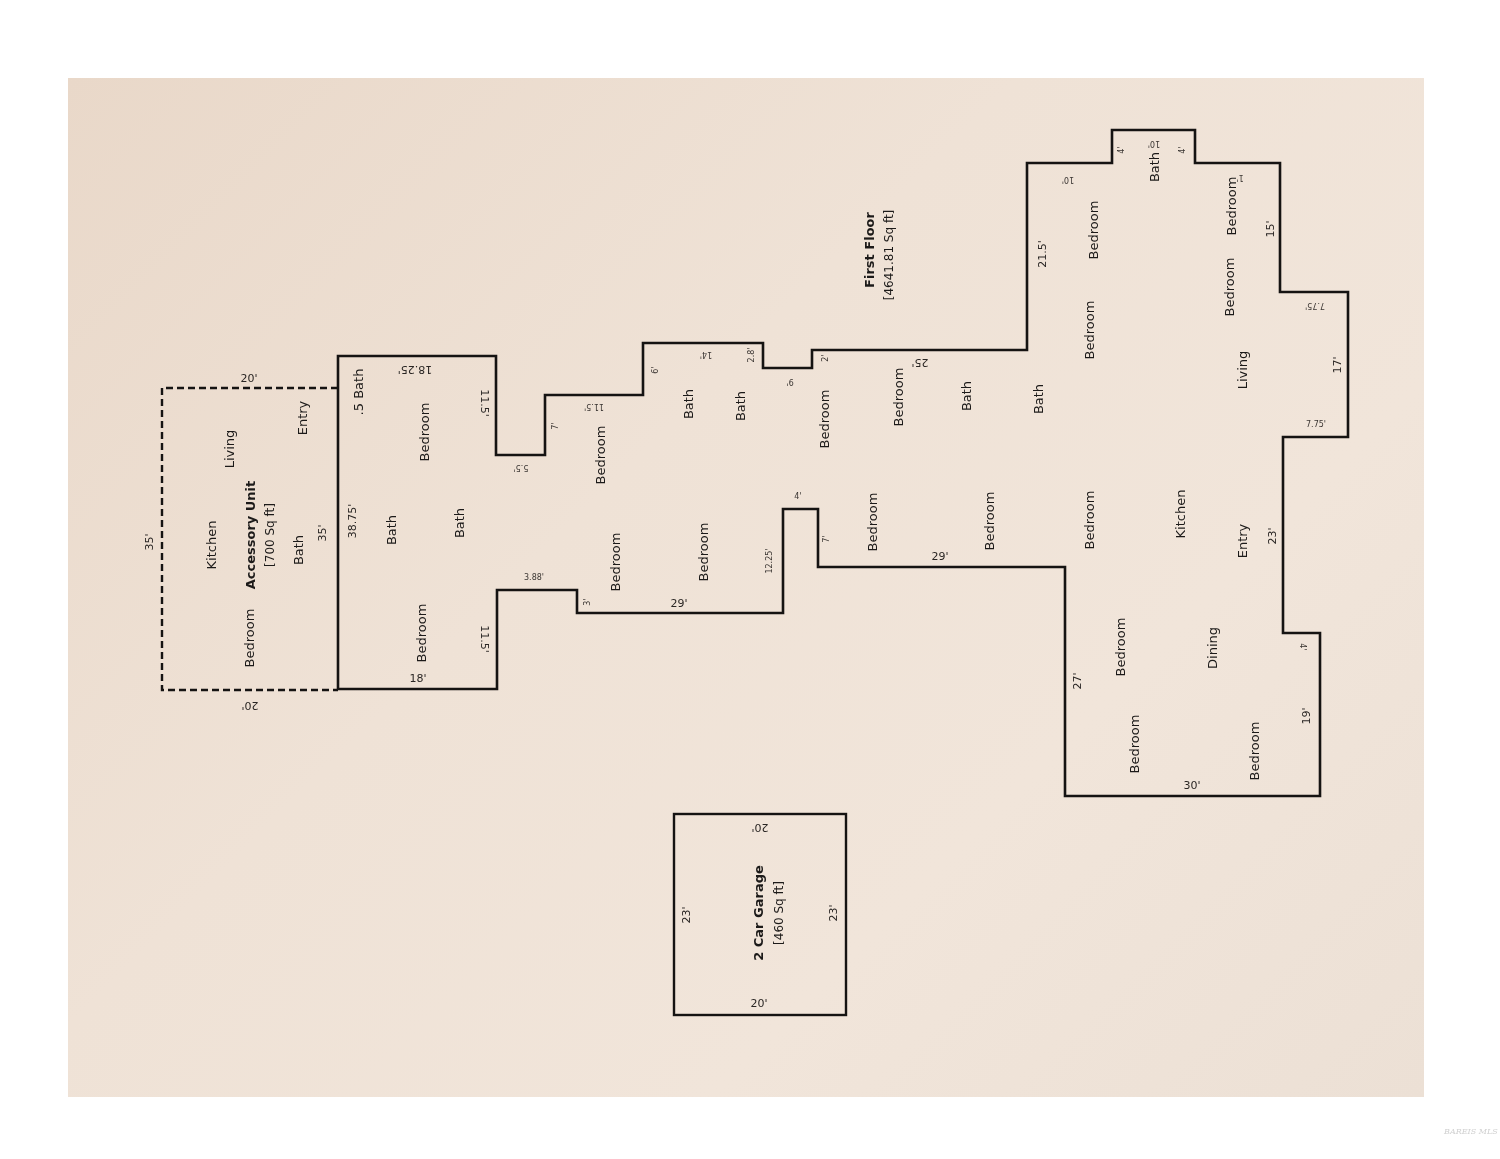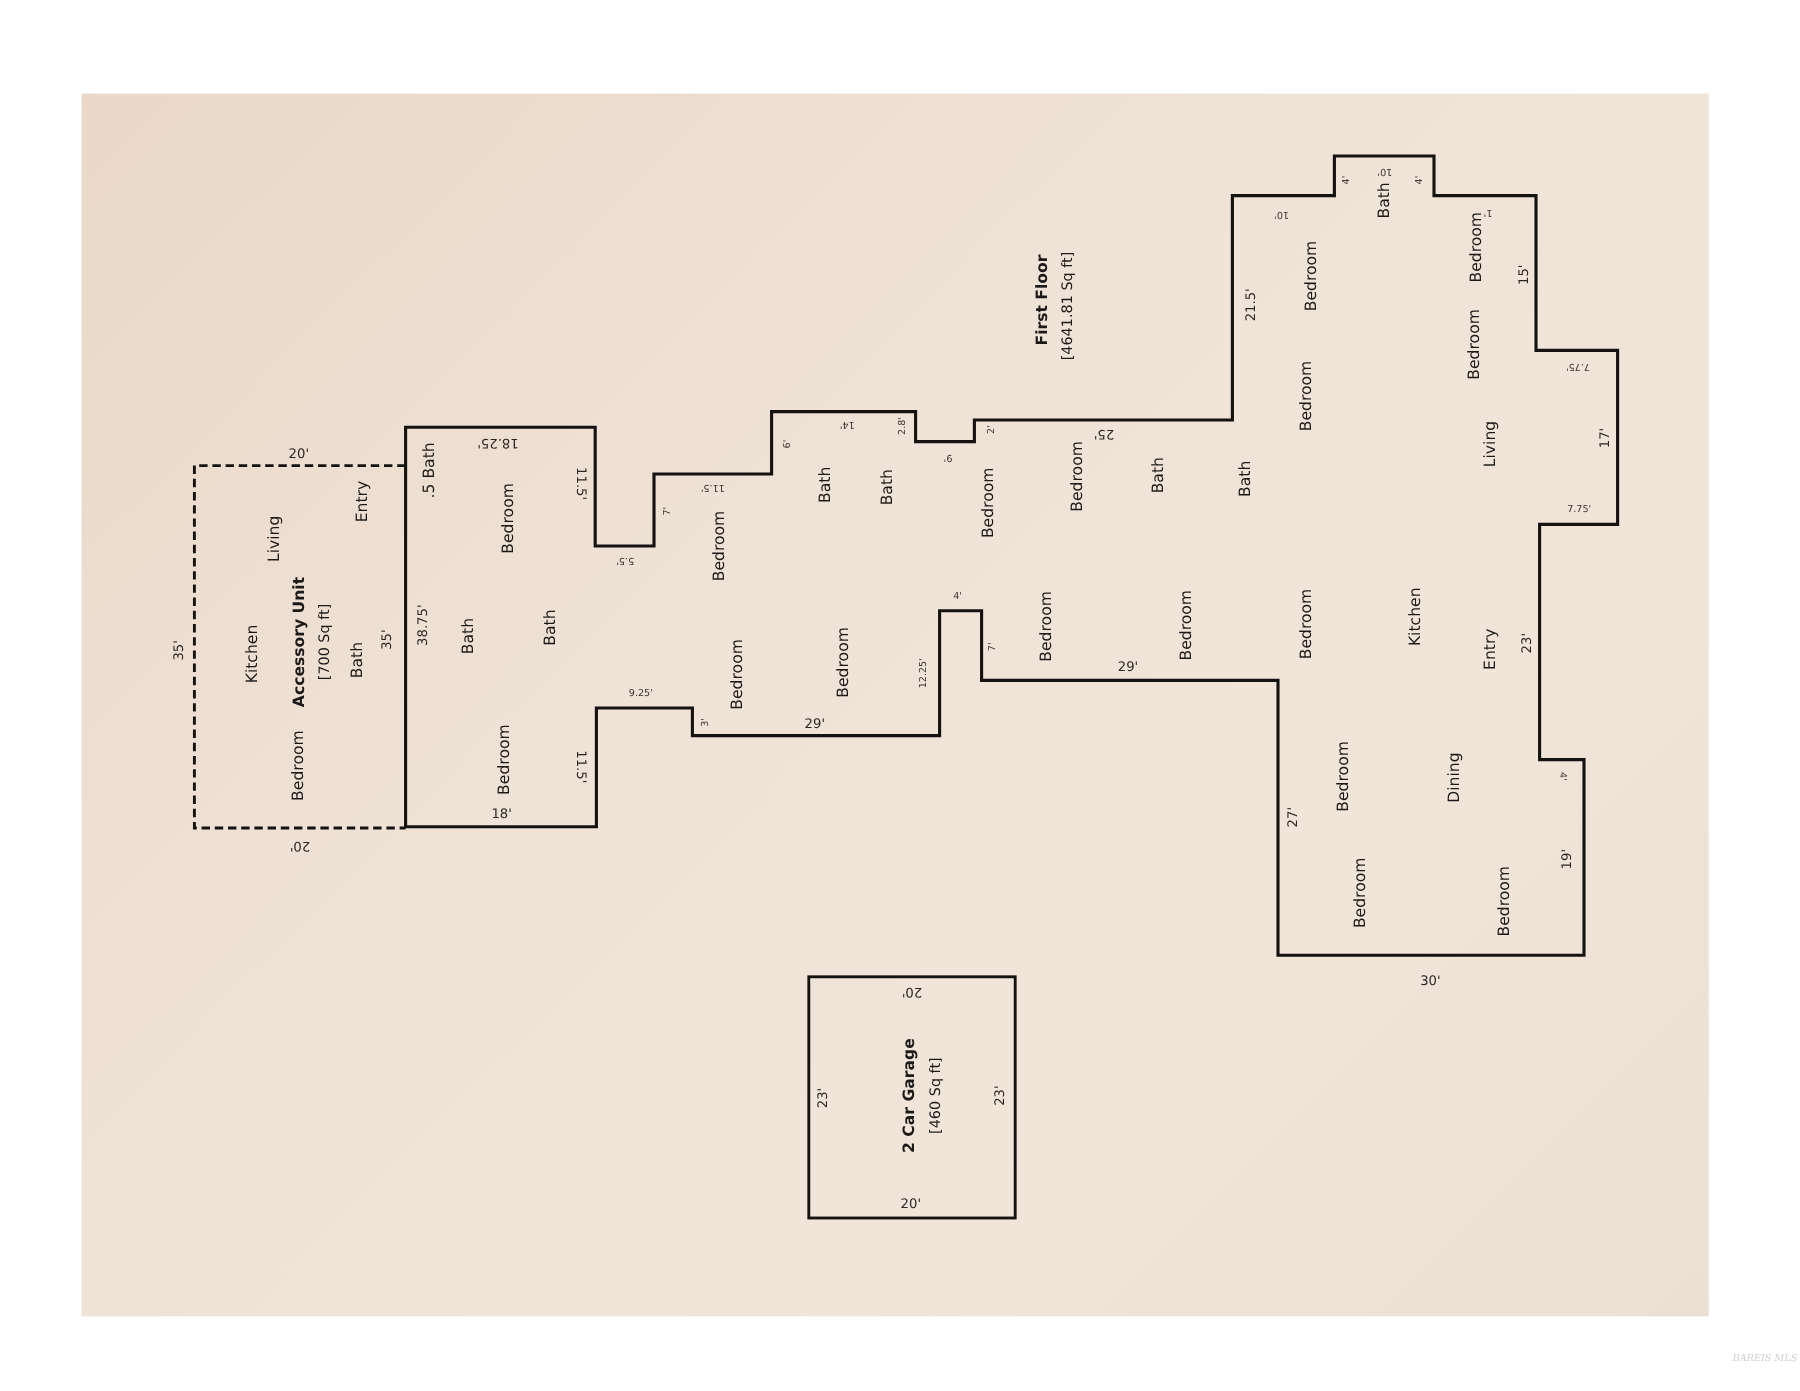--- a/index.html
+++ b/index.html
@@ -71,21 +71,21 @@
 <div class="lbl room r90" style="left:688px;top:404px;">Bath</div>
 <div class="lbl room r90" style="left:740px;top:406px;">Bath</div>
 <div class="lbl dim-sm r180" style="left:790px;top:381px;">9'</div>
 <div class="lbl dim-sm r90" style="left:826px;top:358px;">2'</div>
 <div class="lbl room r90" style="left:824px;top:419px;">Bedroom</div>
 <div class="lbl room r90" style="left:898px;top:397px;">Bedroom</div>
 <div class="lbl dim r180" style="left:920px;top:362px;">25'</div>
 <div class="lbl room r90" style="left:966px;top:396px;">Bath</div>
 <div class="lbl room r90" style="left:1038px;top:399px;">Bath</div>
 
-<div class="lbl dim-sm r0" style="left:534px;top:578px;">9.25'</div>
+<div class="lbl dim-sm r0" style="left:534px;top:578px;">3.88'</div>
 <div class="lbl dim-sm r90" style="left:588px;top:602px;">3'</div>
 <div class="lbl room r90" style="left:615px;top:562px;">Bedroom</div>
 <div class="lbl room r90" style="left:703px;top:552px;">Bedroom</div>
 <div class="lbl dim r0" style="left:679px;top:603px;">29'</div>
 <div class="lbl dim-sm r90" style="left:770px;top:561px;">12.25'</div>
 <div class="lbl dim-sm r0" style="left:798px;top:497px;">4'</div>
 <div class="lbl dim-sm r90" style="left:827px;top:539px;">7'</div>
 
 <div class="lbl room r90" style="left:872px;top:522px;">Bedroom</div>
 <div class="lbl room r90" style="left:989px;top:521px;">Bedroom</div>
@@ -115,21 +115,21 @@
 <div class="lbl room r90" style="left:1180px;top:514px;">Kitchen</div>
 <div class="lbl room r90" style="left:1242px;top:541px;">Entry</div>
 <div class="lbl dim r90" style="left:1272px;top:536px;">23'</div>
 <div class="lbl room r90" style="left:1120px;top:647px;">Bedroom</div>
 <div class="lbl room r90" style="left:1212px;top:648px;">Dining</div>
 <div class="lbl dim-sm r90cw" style="left:1302px;top:647px;">4'</div>
 <div class="lbl dim r90" style="left:1077px;top:681px;">27'</div>
 <div class="lbl room r90" style="left:1134px;top:744px;">Bedroom</div>
 <div class="lbl room r90" style="left:1254px;top:751px;">Bedroom</div>
 <div class="lbl dim r90" style="left:1306px;top:716px;">19'</div>
-<div class="lbl dim r0" style="left:1192px;top:817px;">30'</div>
+<div class="lbl dim r0" style="left:1192px;top:785px;">30'</div>
 
 <div class="lbl dim r180" style="left:760px;top:827px;">20'</div>
 <div class="lbl dim r0" style="left:759px;top:1003px;">20'</div>
 <div class="lbl dim r90" style="left:686px;top:915px;">23'</div>
 <div class="lbl dim r90" style="left:833px;top:913px;">23'</div>
 <div class="lbl title r90" style="left:758px;top:913px;">2 Car Garage</div>
 <div class="lbl sub r90" style="left:779px;top:913px;">[460 Sq ft]</div>
 
 <div class="watermark">BAREIS MLS</div>
 

